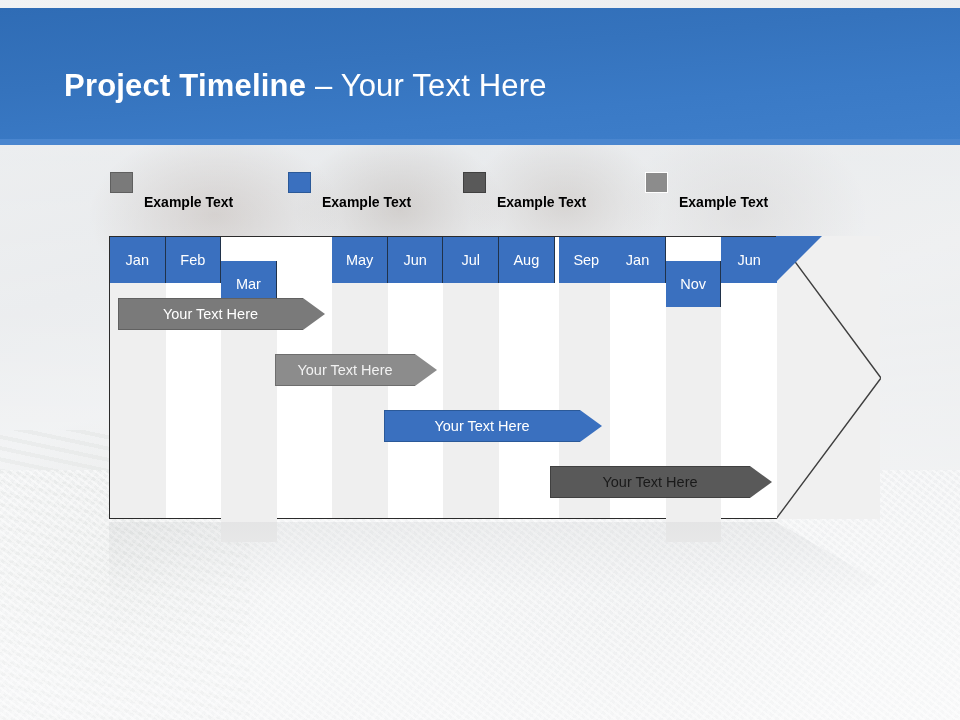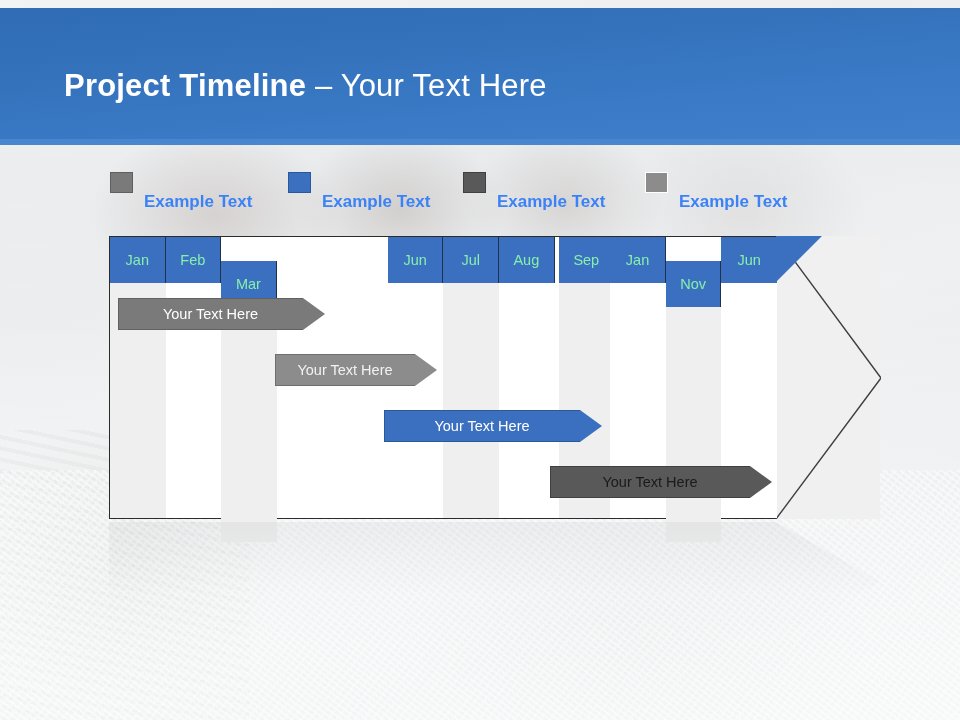--- a/index.html
+++ b/index.html
@@ -40,40 +40,40 @@
       background:#4a86cf;}
   .title-text{position:absolute;left:64px;top:60px;font-size:31px;color:#ffffff;
       letter-spacing:.2px;white-space:nowrap;}
   .title-text .bold{font-weight:bold;}
   .title-text .light{font-weight:normal;}
 
   
   .legend{position:absolute;left:110px;top:168px;width:700px;height:28px;}
   .legend-item{position:absolute;top:0;height:28px;display:flex;align-items:center;}
   .legend-swatch{width:23px;height:21px;box-sizing:border-box;}
-  .legend-label{margin-left:11px;font-size:17px;font-weight:bold;color:#3b82f6;
+  .legend-label{margin-left:11px;font-size:14px;font-weight:bold;color:#000000;
       white-space:nowrap;margin-top:40px;}
 
   
   .arrow-body{position:absolute;left:109px;top:236px;width:771px;height:283px;
       background:#f0f0f0;
       -webkit-clip-path:polygon(0 0, 776px 0, 771px 142px, 776px 283px, 0 283px);
       clip-path:polygon(0 0, 776px 0, 771px 142px, 776px 283px, 0 283px);}
   .arrow-shape{position:absolute;left:109px;top:236px;width:772px;height:283px;}
 
   
   .grid{position:absolute;left:109px;top:236px;width:667px;height:283px;
       border:1.3px solid #2b2b2b;box-sizing:border-box;background:#ffffff;}
   .col{position:absolute;top:0;width:55.58px;height:281px;box-sizing:border-box;}
   .col.odd{background:#efefef;}
   .col.even{background:#ffffff;padding-left:28px;}
   .col-head{position:absolute;left:0;top:0;width:100%;height:46px;
       background:#3a70bf;box-sizing:border-box;border-right:1.4px solid #20324a;
       display:flex;align-items:center;justify-content:center;}
-  .col-head .m{font-size:14.5px;color:#86efac;}
+  .col-head .m{font-size:14.5px;color:#ffffff;}
   .col:last-child .col-head{border-right:none;}
   .head-cap{position:absolute;left:776px;top:236px;width:0;height:0;
       border-top:46px solid #3a70bf;border-right:46px solid transparent;}
 
   
   .bar{position:absolute;height:32px;}
   .bar .body{position:absolute;left:0;top:0;height:32px;box-sizing:border-box;}
   .bar .tip{position:absolute;top:0;width:0;height:0;
       border-top:16px solid transparent;border-bottom:16px solid transparent;}
   .bar .lbl{position:absolute;top:0;height:32px;display:flex;align-items:center;
@@ -136,20 +136,25 @@
       <div class="col even" style="left: 55.58px;">
         <div class="col-head">
           <span class="m">Feb</span>
         </div>
       </div>
       <div class="col odd" style="left: 111.16px; margin-top: 24px;">
         <div class="col-head">
           <span class="m">Mar</span>
         </div>
       </div>
+      <div class="col odd" style="left: 222.32px;">
+        <div class="col-head">
+          <span class="m">May</span>
+        </div>
+      </div>
       <div class="col even" style="left: 277.9px;">
         <div class="col-head">
           <span class="m">Jun</span>
         </div>
       </div>
       <div class="col even" style="left: 389.06px;">
         <div class="col-head">
           <span class="m">Aug</span>
         </div>
       </div>

